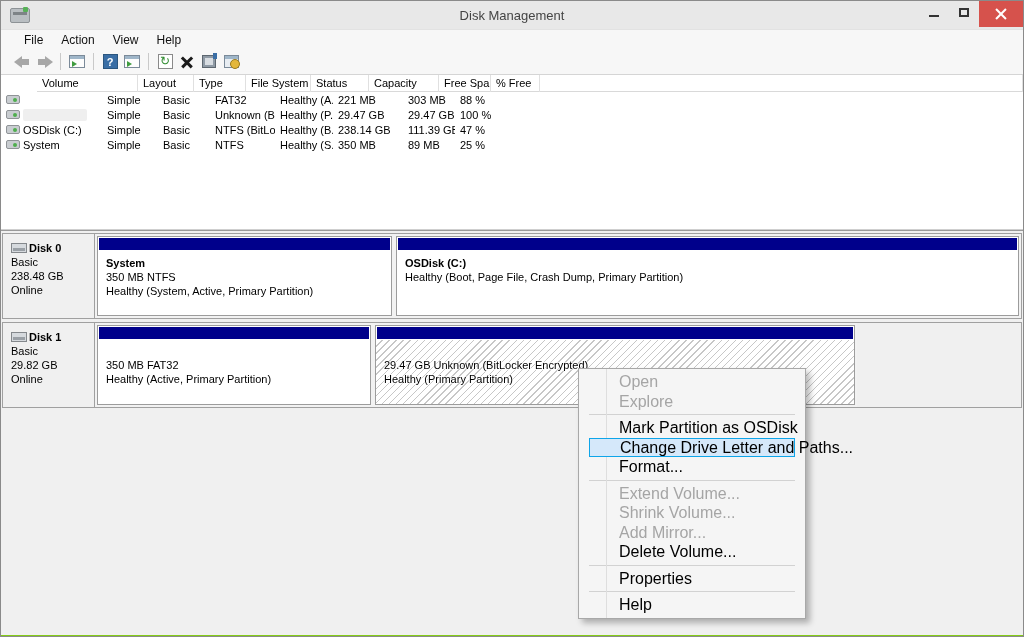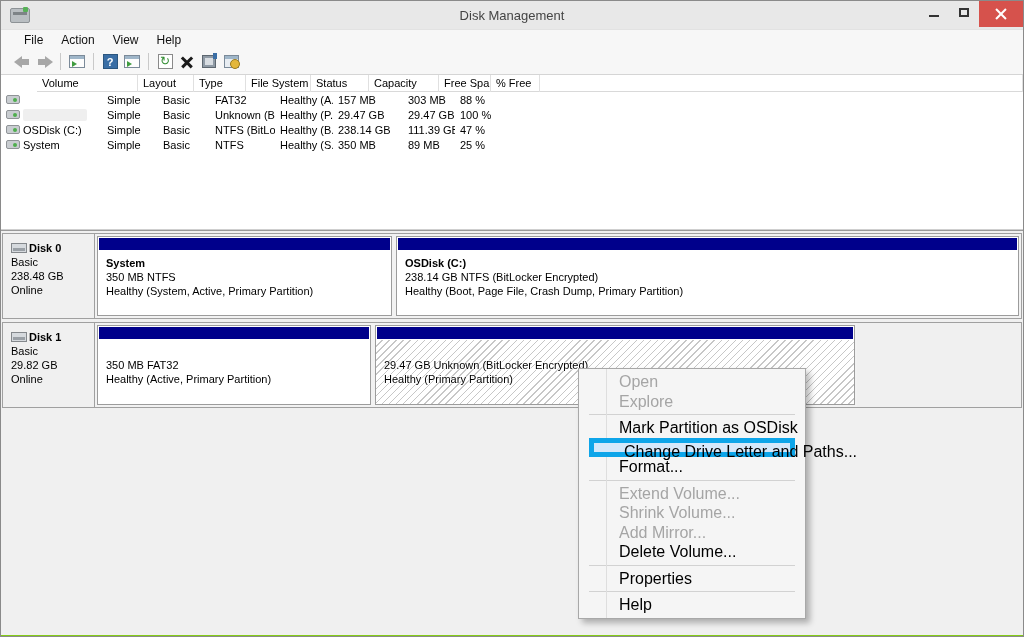--- a/index.html
+++ b/index.html
@@ -91,21 +91,21 @@
   .part-title { font-weight:bold; }
   .part-fill { flex:1; background:#F0F0F0; margin:0; }
 
   
   .context-menu { position:absolute; left:577px; top:367px; width:228px; background:#f5f5f5;
                   border:1px solid #a8a8a8; box-shadow:4px 4px 6px rgba(0,0,0,.28); padding:3px 8px;
                   font-size:16px; z-index:10; }
   .context-menu::before { content:""; position:absolute; left:27px; top:0; bottom:0; width:1px; background:#dedede; }
   .cm-item { height:19.5px; line-height:19.5px; padding-left:32px; color:#000; position:relative; white-space:nowrap; }
   .cm-item.disabled { color:#a5a5a5; }
-  .cm-item.highlighted { background:#D5E8FA; border:5px solid #0ea5e9; margin:0 2px; padding-left:30px; line-height:17.5px; }
+  .cm-item.highlighted { background:#D5E8FA; border:1px solid #0ea5e9; margin:0 2px; padding-left:30px; line-height:17.5px; }
   .cm-sep { height:1px; background:#d2d2d2; margin:3px 2px; }
 </style>
 </head>
 <body>
 
 <div class="window">
 
   <div class="titlebar">
     <div class="app-icon"></div>
     <div class="title-text">Disk Management</div>
@@ -183,21 +183,21 @@
 
     <div class="vt-row">
       <div class="cell c-vol">
           <span class="vol-ico"></span>
           <span></span>
         </div>
       <div class="cell c-lay">Simple</div>
       <div class="cell c-typ">Basic</div>
       <div class="cell c-fs">FAT32</div>
       <div class="cell c-st">Healthy (A...</div>
-      <div class="cell c-cap">157 MB</div>
+      <div class="cell c-cap">221 MB</div>
       <div class="cell c-fre">303 MB</div>
       <div class="cell c-pct">88 %</div>
     </div>
 
     <div class="vt-row">
       <div class="cell c-vol">
           <span class="vol-ico"></span>
           <span class="redacted"></span>
         </div>
       <div class="cell c-lay">Simple</div>
@@ -256,21 +256,20 @@
           <div class="body">
             <div class="part-title">System</div>
             <div>350 MB NTFS</div>
             <div>Healthy (System, Active, Primary Partition)</div>
           </div>
         </div>
         <div class="part" style="flex:1;">
           <div class="bar" style="background:#00008B;"></div>
           <div class="body">
             <div class="part-title">OSDisk (C:)</div>
-            <div>238.14 GB NTFS (BitLocker Encrypted)</div>
             <div>Healthy (Boot, Page File, Crash Dump, Primary Partition)</div>
           </div>
         </div>
       </div>
     </div>
 
     <div class="disk-row">
       <div class="disk-label">
         <div class="disk-name">
             <span class="disk-ico"></span>

